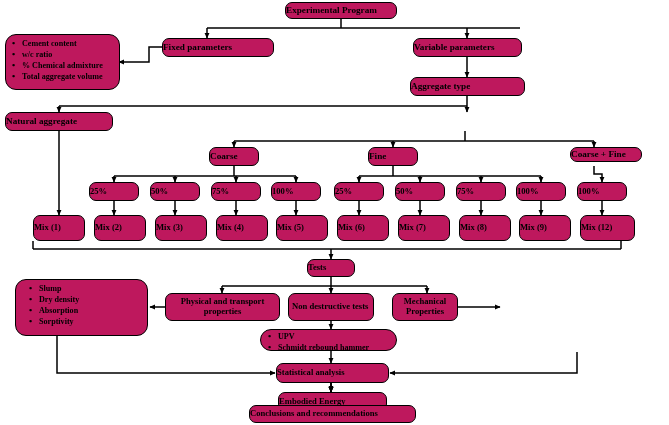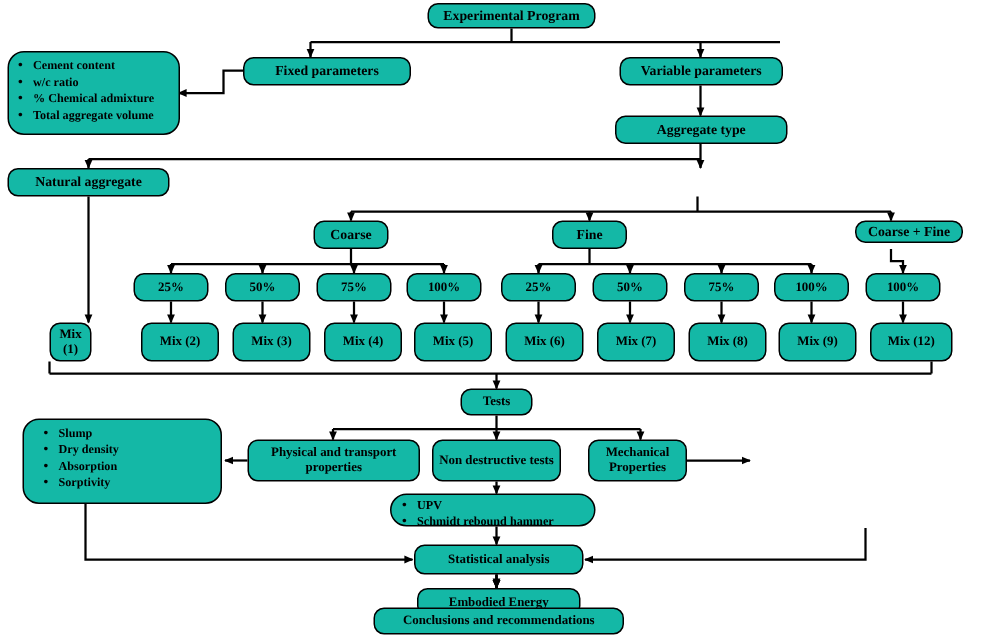--- a/index.html
+++ b/index.html
@@ -22,26 +22,26 @@
     top: 0;
     width: 669px;
     height: 425px;
     pointer-events: none;
   }
   .node {
     position: absolute;
     box-sizing: border-box;
     border: 1.6px solid #000000;
     border-radius: 7px;
-    background: #14b8a6;
+    background: #be185d;
     color: #000000;
     font-weight: bold;
     display: flex;
     align-items: center;
-    justify-content: center;
+    justify-content: flex-start;
     text-align: center;
     line-height: 1.12;
     z-index: 2;
   }
   .node.bullets {
     display: block;
     text-align: left;
     border-radius: 11px;
   }
   .node.bullets ul {
@@ -235,21 +235,21 @@
     <span>75%</span>
   </div>
   <div class="node fs9" style="left:516px; top:182px; width:50px; height:19px;">
     <span>100%</span>
   </div>
 
   <div class="node fs9" style="left:577px; top:182px; width:50px; height:19px;">
     <span>100%</span>
   </div>
 
-  <div class="node fs9" style="left:33px; top:215px; width:28px; height:26px;">
+  <div class="node fs9" style="left:33px; top:215px; width:52px; height:26px;">
     <span>Mix (1)</span>
   </div>
   <div class="node fs9" style="left:94px; top:215px; width:52px; height:26px;">
     <span>Mix (2)</span>
   </div>
   <div class="node fs9" style="left:155px; top:215px; width:52px; height:26px;">
     <span>Mix (3)</span>
   </div>
   <div class="node fs9" style="left:216px; top:215px; width:52px; height:26px;">
     <span>Mix (4)</span>

